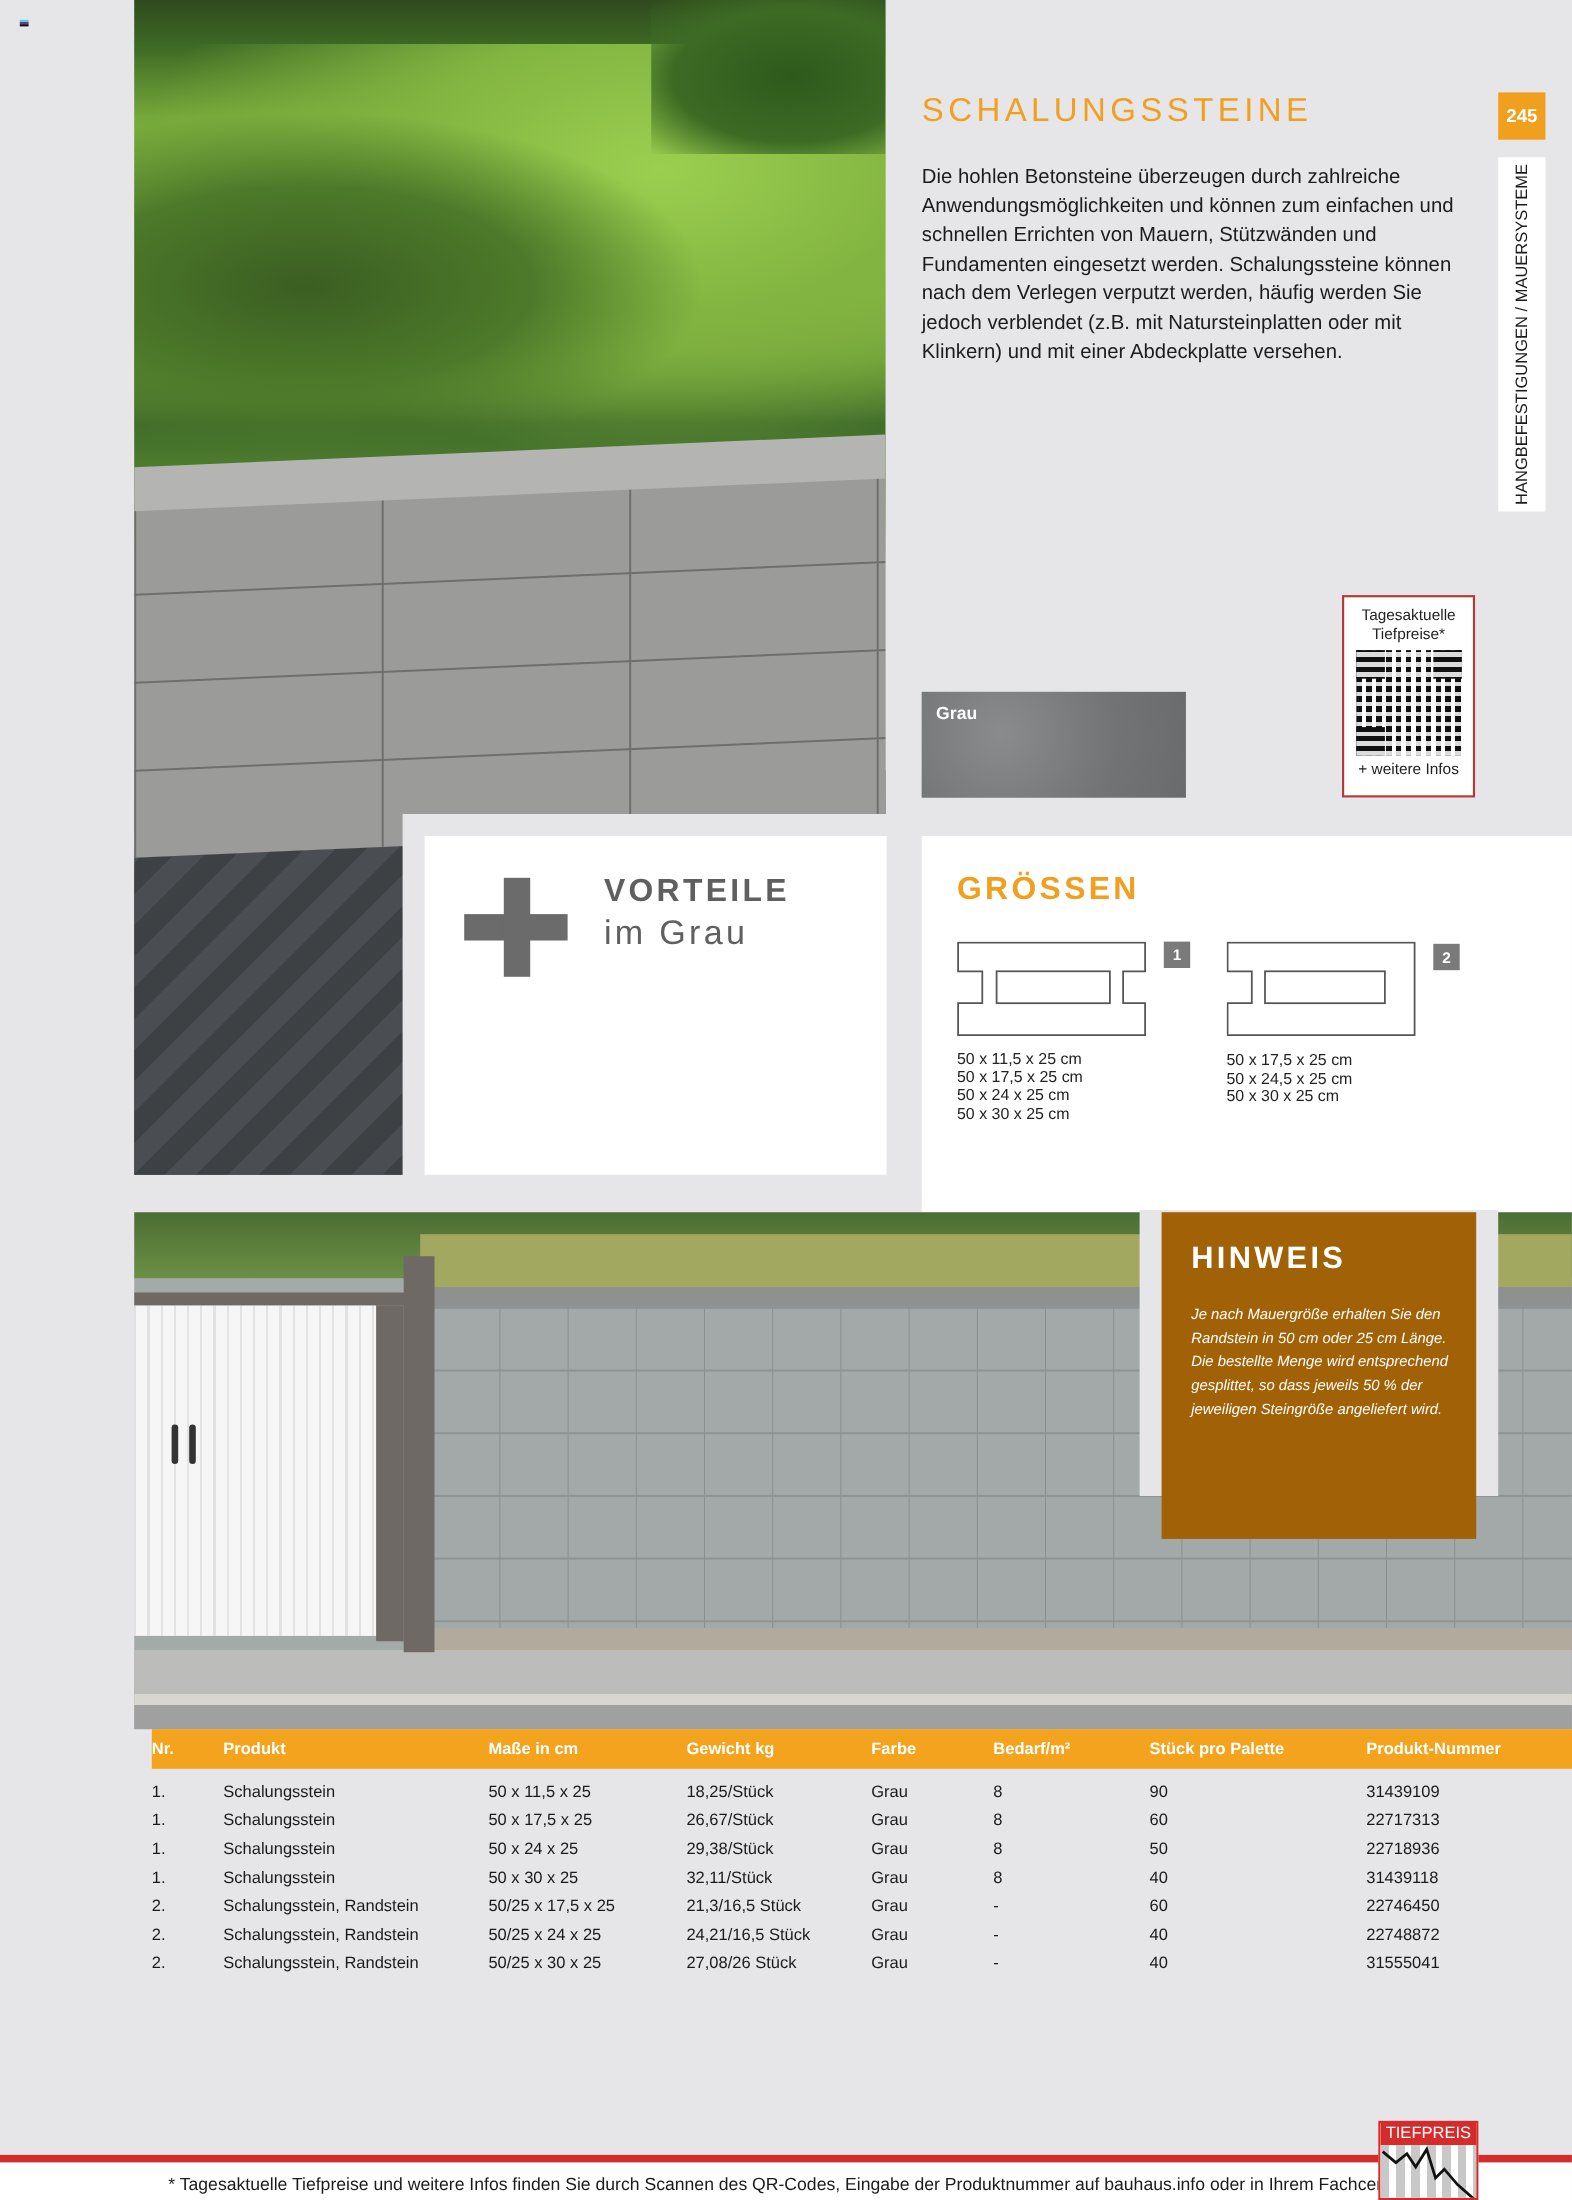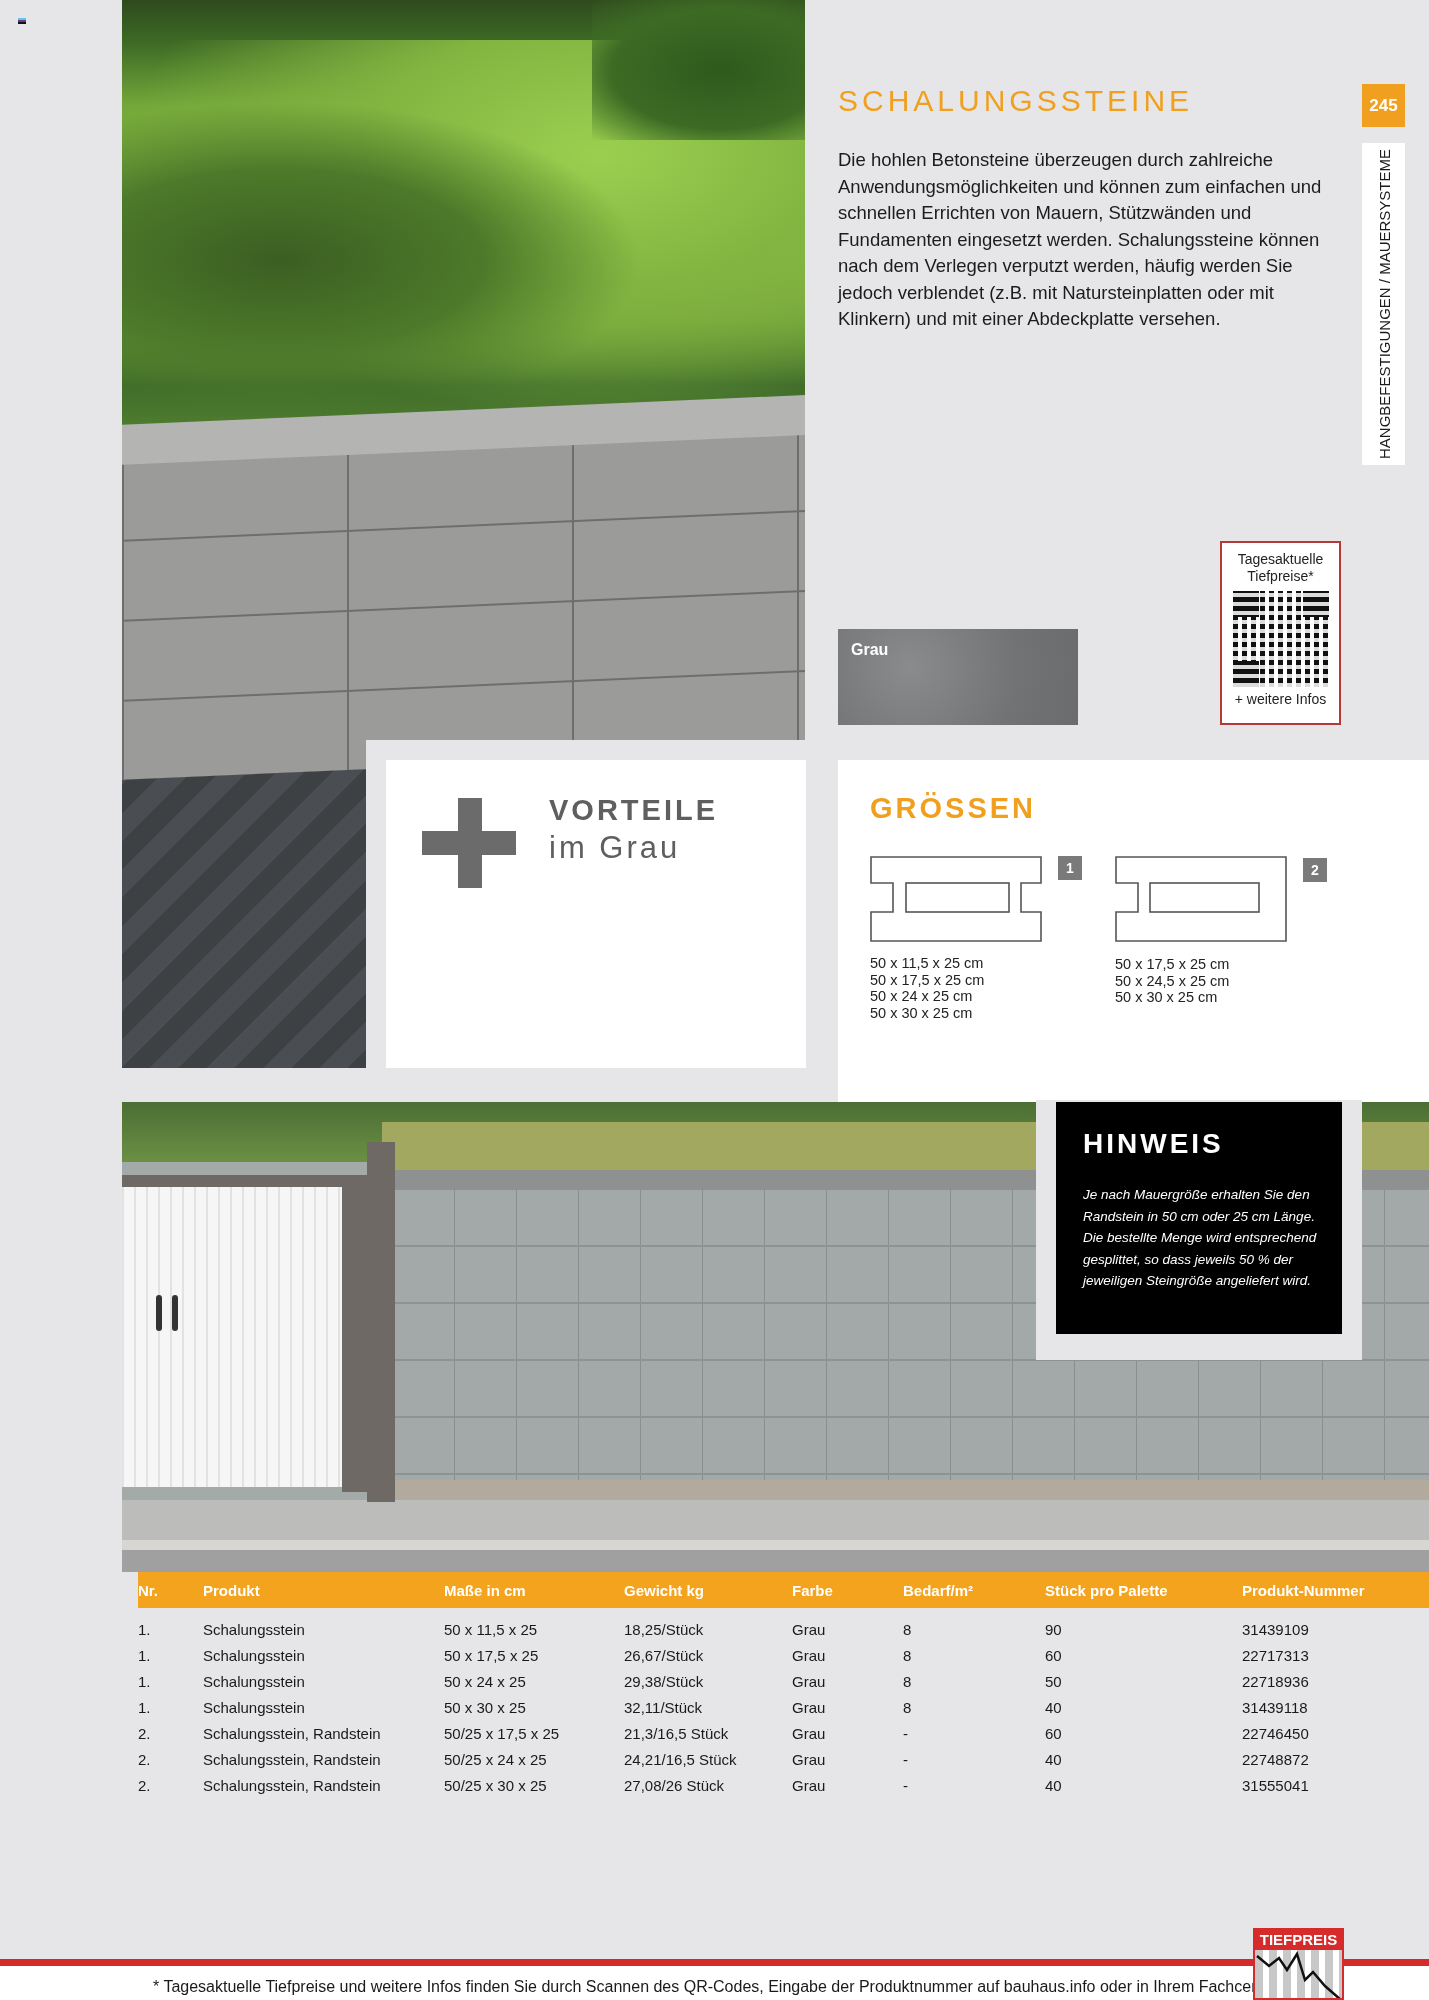--- a/index.html
+++ b/index.html
@@ -93,40 +93,40 @@
   .photo2 .gate { left: 0; top: 85px; width: 220px; height: 300px; background: #f1f1f1;
     background-image: repeating-linear-gradient(90deg, #e2e2e2 0 2px, #f6f6f6 2px 12px); }
   .photo2 .gateframe2 { left: 220px; top: 85px; width: 25px; height: 305px; background: #6f6965; }
   .photo2 .handle { top: 193px; width: 6px; height: 36px; background: #333; border-radius: 3px; }
   .photo2 .base { left: 270px; top: 378px; width: 1037px; height: 22px; background: #b3aa9e; }
   .photo2 .sidewalk { left: 0; top: 398px; width: 1307px; height: 72px; background: #bcbcba;
     background-image: linear-gradient(180deg, transparent 40px, #d8d6d0 40px, #d8d6d0 50px, #9fa09f 50px); }
 
   
   .hinweis-outer { left: 1036px; top: 1100px; width: 326px; height: 260px; background: #e6e6e8; }
-  .hinweis { left: 1056px; top: 1102px; width: 286px; height: 232px; background: #000000; }
+  .hinweis { left: 1056px; top: 1102px; width: 286px; height: 297px; background: #a16207; }
   .hinweis .ht { position: absolute; left: 27px; top: 26px; font-size: 28px; font-weight: bold; letter-spacing: 3px; color: #fff; }
   .hinweis .hb { position: absolute; left: 27px; top: 82px; width: 250px; font-size: 13.5px; line-height: 21.5px; color: #fff; font-style: italic; }
 
   
   .table-wrap { left: 138px; top: 1572px; width: 1307px; }
   .thead { height: 36px; background: #f3a31e; display: flex; align-items: center; }
   .thead div, .trow div { font-size: 15px; white-space: nowrap; }
   .thead div { color: #fff; font-weight: bold; }
   .tbody { padding-top: 8px; }
   .trow { height: 26px; display: flex; align-items: center; }
   .row-inner { position: relative; width: 100%; height: 100%; }
   .row-inner > div { position: absolute; top: 50%; transform: translateY(-50%); }
 
   
   .red-line { left: 0; top: 1959px; width: 1429px; height: 7px; background: #d62b2b; }
   .footer-bg { left: 0; top: 1966px; width: 1429px; height: 34px; background: #fff; }
   .footnote { left: 153px; top: 1978px; font-size: 16px; color: #1a1a1a; white-space: nowrap; }
   .tiefpreis { left: 1253px; top: 1928px; width: 91px; height: 72px; border: 2px solid #d62b2b; background: #fff; overflow: hidden; }
-  .tiefpreis .tp-label { display: block; background: #d62b2b; color: #fff; font-weight: bold; font-size: 15px; text-align: center; line-height: 20px; }
+  .tiefpreis .tp-label { display: block; background: #d62b2b; color: #fff; font-weight: normal; font-size: 15px; text-align: center; line-height: 20px; }
   .tiefpreis .tp-chart { position: absolute; left: 0; top: 20px; width: 91px; height: 52px;
     background: repeating-linear-gradient(90deg, #c8c8c8 0 8px, #fff 8px 14px); }
 </style>
 </head>
 <body>
 
 <div class="abs left-marker">
   <i style="background:#5fc8e8"></i>
     <i style="background:#6a3a8a"></i>
     <i style="background:#111"></i>

